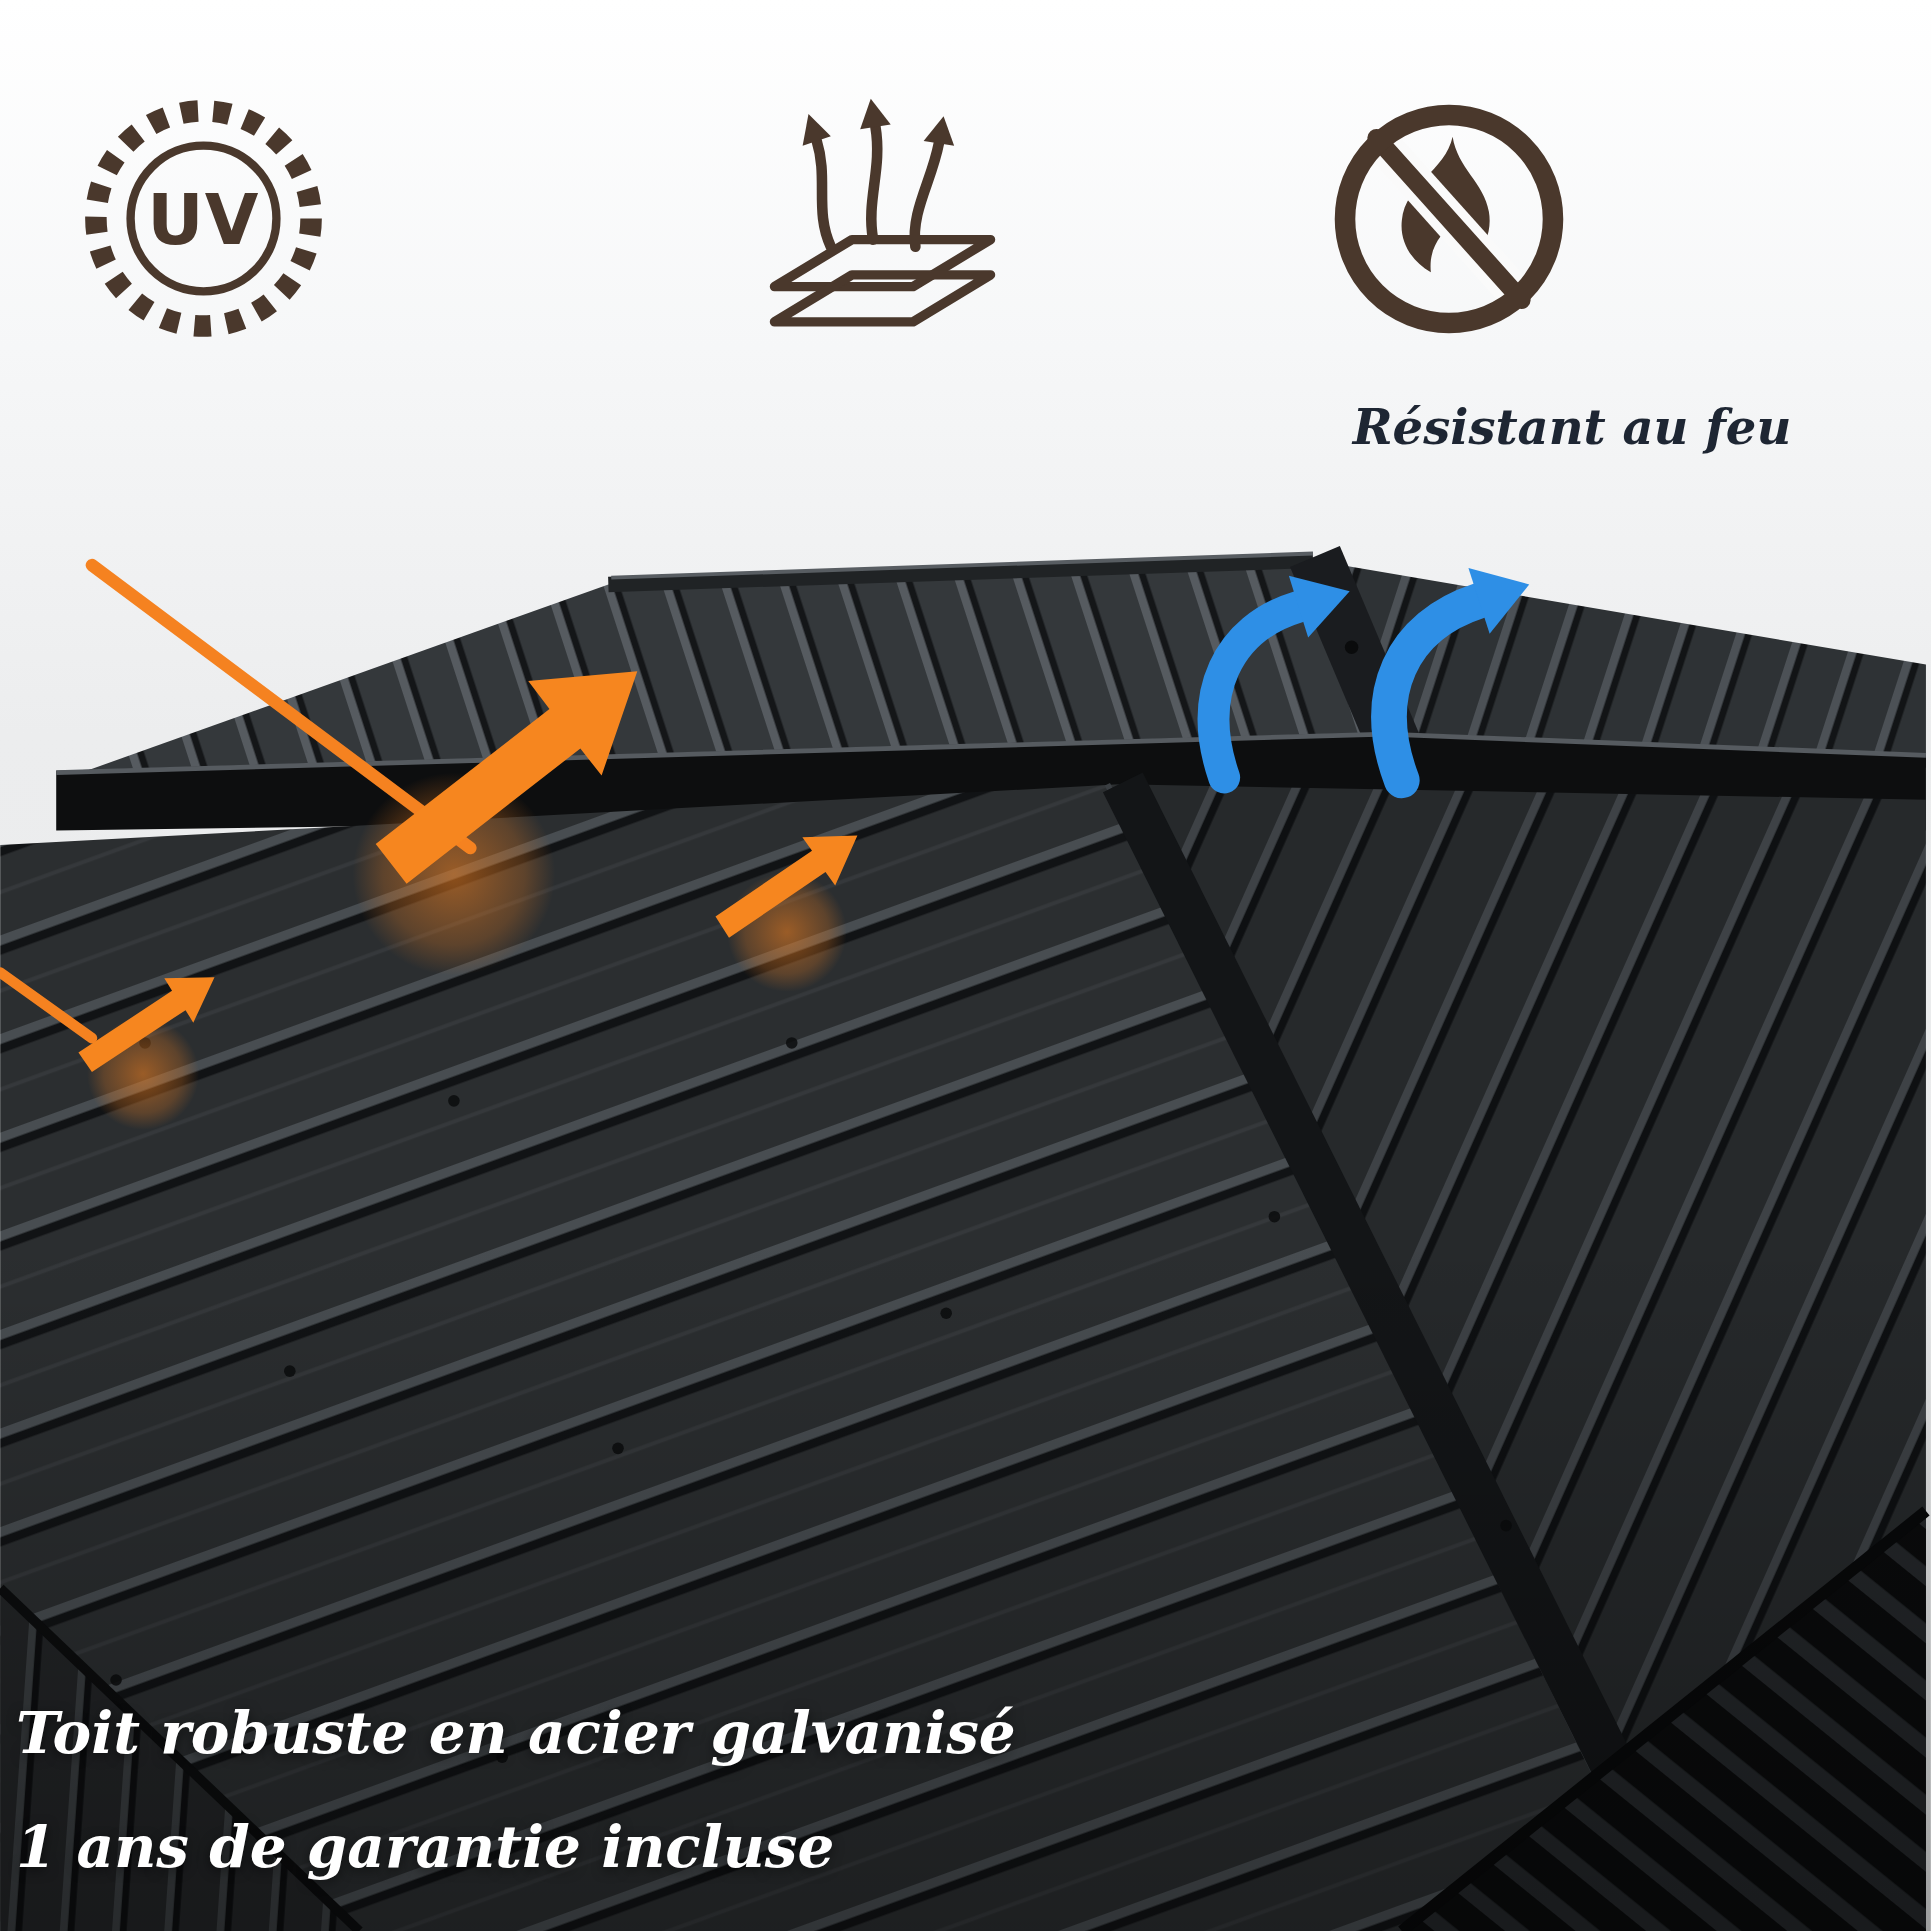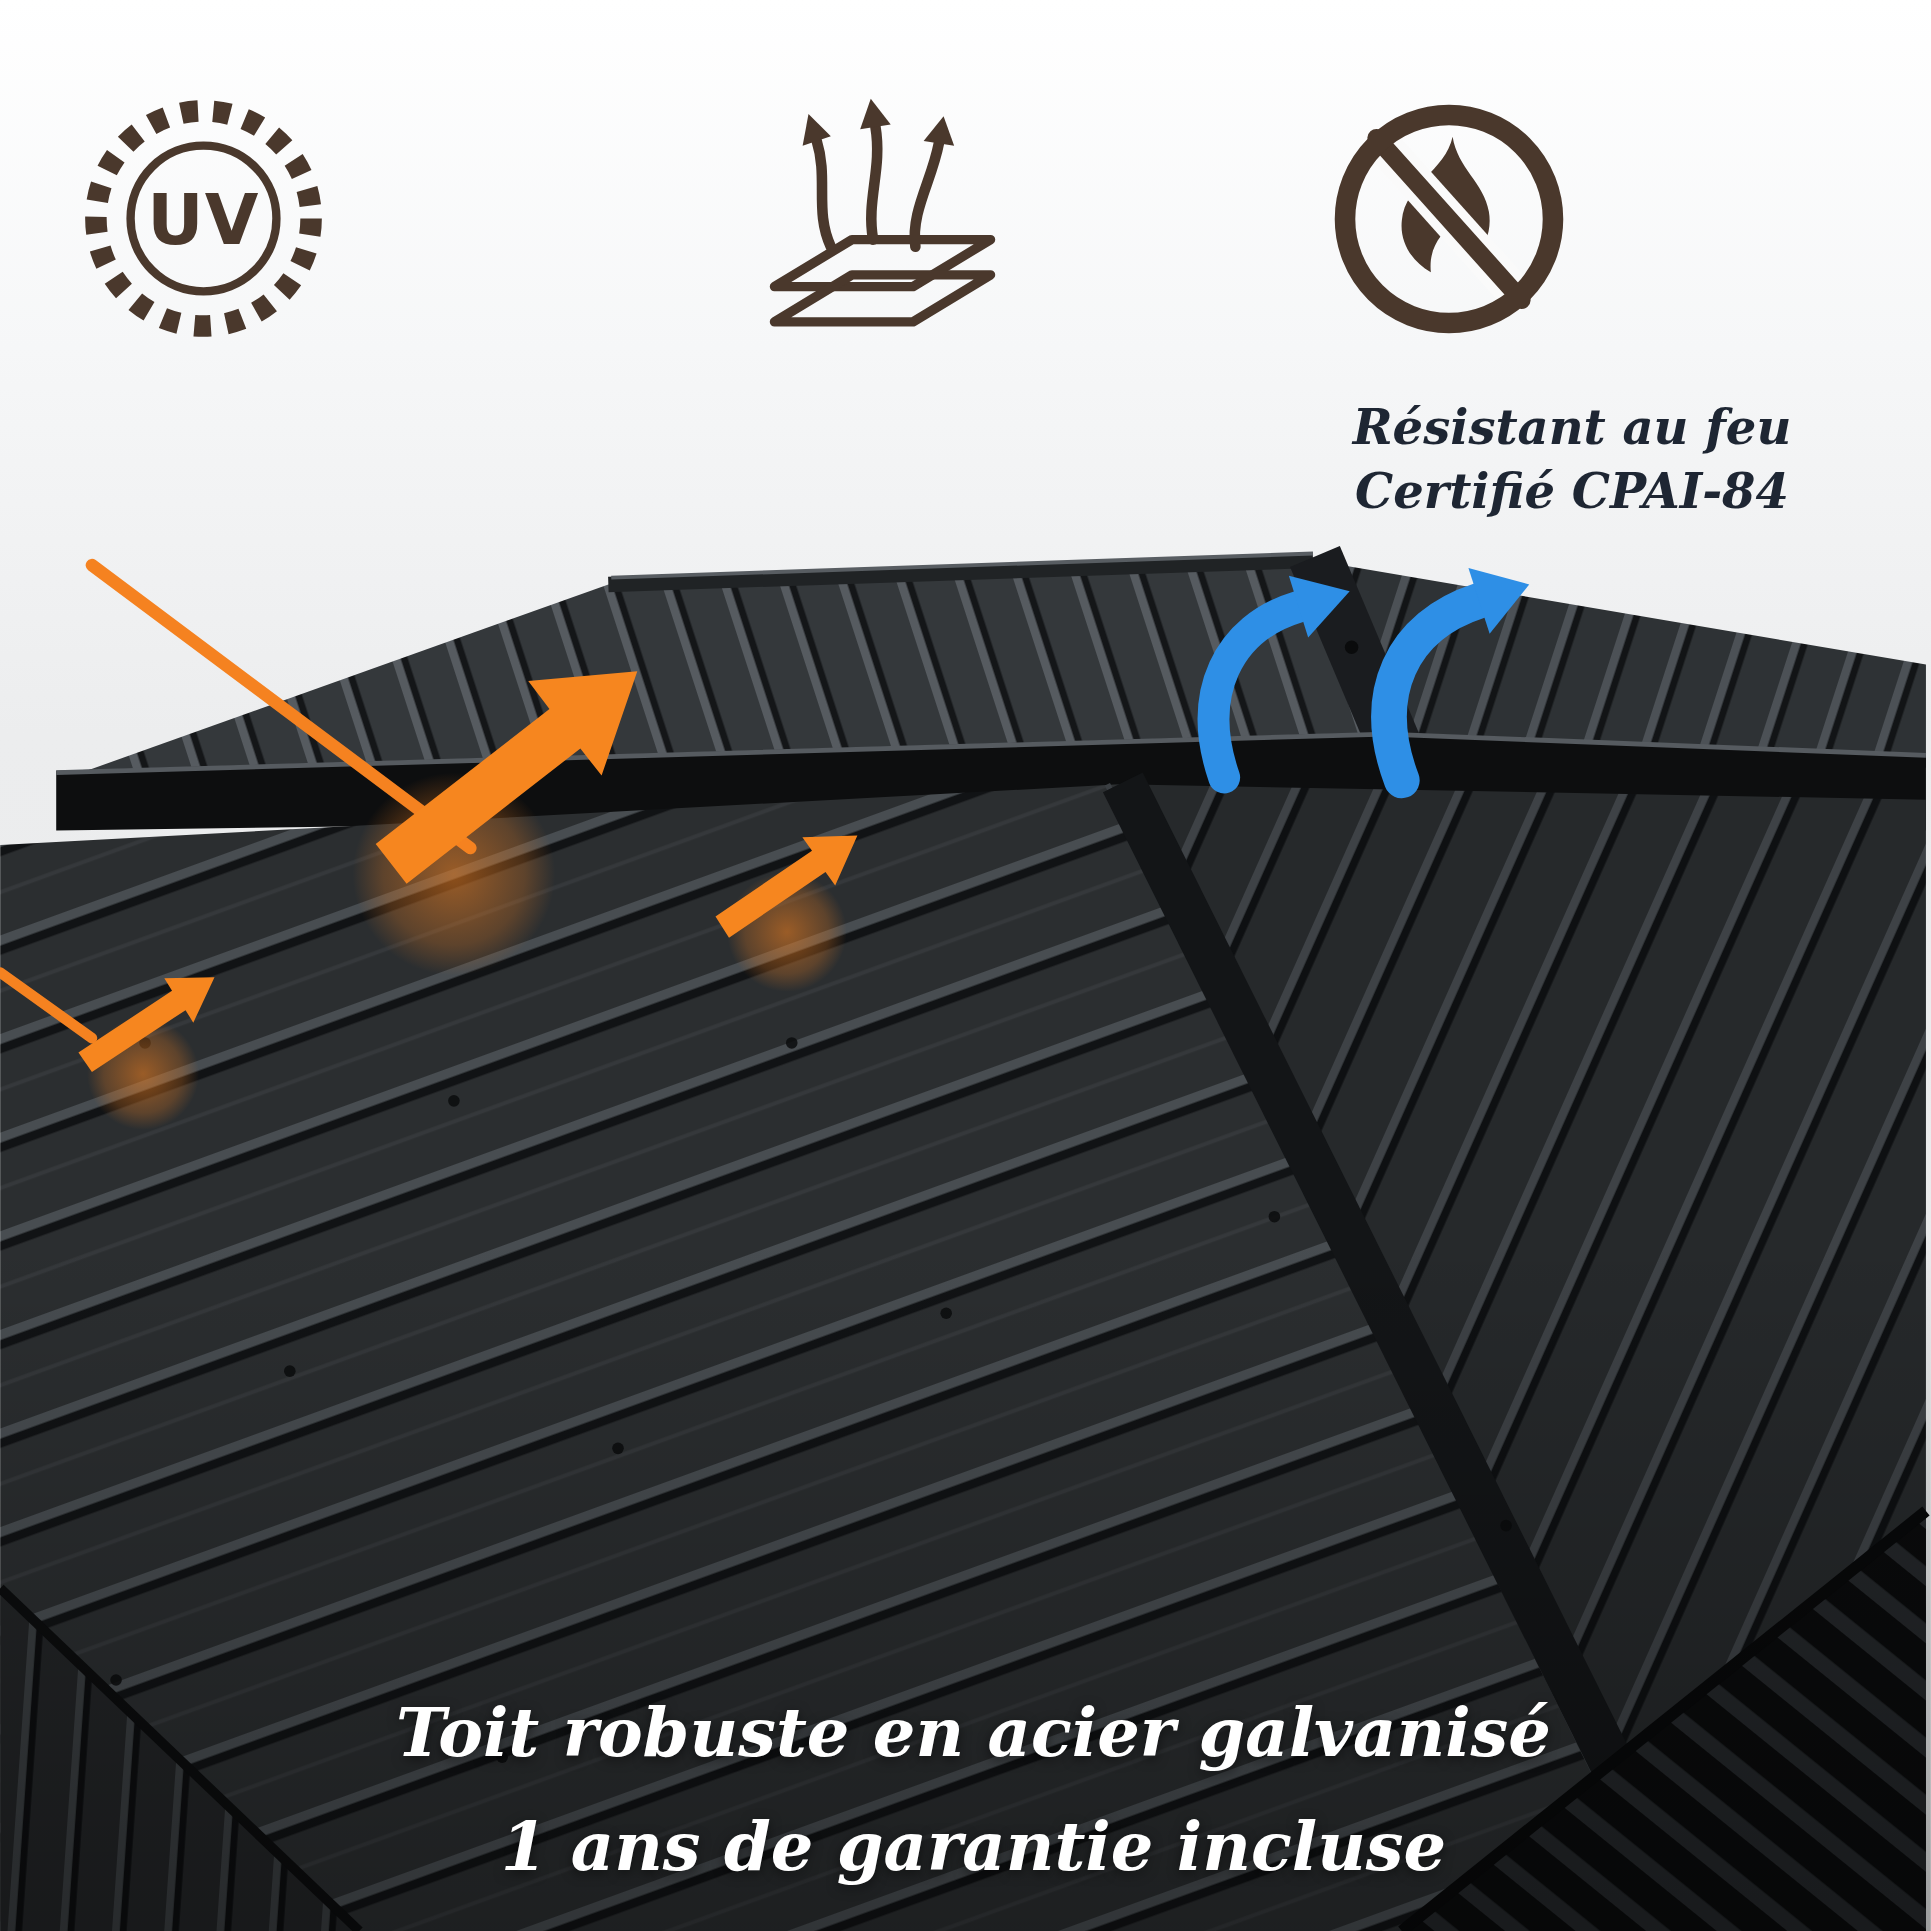--- a/index.html
+++ b/index.html
@@ -15,23 +15,23 @@
   .feature.f3{left:1316px;width:512px;}
   .icon-wrap{height:353px;display:flex;align-items:center;}
   .feature-label{
     font-family:"DejaVu Serif",serif;font-style:italic;font-weight:bold;
     font-size:48px;line-height:64px;color:#1e2633;
   }
   
   .roof-svg{position:absolute;left:0;top:541px;display:block;}
   
   .caption{
-    position:absolute;left:16px;right:0;bottom:27px;text-align:center;
+    position:absolute;left:16px;right:0;bottom:27px;text-align:left;
     font-family:"DejaVu Serif",serif;font-style:italic;font-weight:bold;
-    color:#ffffff;font-size:67px;line-height:114px;
+    color:#ffffff;font-size:58px;line-height:114px;
     text-shadow:0 2.9px 11.6px rgba(0,0,0,0.5);
   }
 </style>
 </head>
 <body>
 
 <div class="page">
 
   <div class="feature f1">
     <div class="icon-wrap">
@@ -67,21 +67,20 @@
   <div class="feature f3">
     <div class="icon-wrap">
       <svg width="266" height="266" viewBox="0 0 220 220">
         <path fill="#4a382c" d="M113,42 c4,26 26,38 30,62 c3,18 -5,34 -18,41 c5,-12 2,-26 -8,-35 c-14,12 -24,24 -22,44 c-16,-9 -26,-25 -24,-43 c3,-30 36,-41 42,-69 z"></path>
         <line x1="50" y1="43" x2="170" y2="177" stroke="#fafafa" stroke-width="30"></line>
         <line x1="50" y1="43" x2="170" y2="177" stroke="#4a382c" stroke-width="15" stroke-linecap="round"></line>
         <circle cx="110" cy="110" r="86" fill="none" stroke="#4a382c" stroke-width="17"></circle>
       </svg>
     </div>
     <div class="feature-label">Résistant au feu</div>
-    <div class="feature-label">Certifié CPAI-84</div>
   </div>
 
   <svg class="roof-svg" width="1931" height="1390" viewBox="0 0 2000 1440">
     <defs>
       <pattern id="ribsCapL" width="58" height="58" patternUnits="userSpaceOnUse" patternTransform="rotate(-18)">
         <rect width="58" height="58" fill="#34383b"></rect>
         <rect width="9" height="58" fill="#565b60"></rect>
         <rect x="9" width="7" height="58" fill="#141618"></rect>
       </pattern>
       <pattern id="ribsCapR" width="58" height="58" patternUnits="userSpaceOnUse" patternTransform="rotate(18)">

